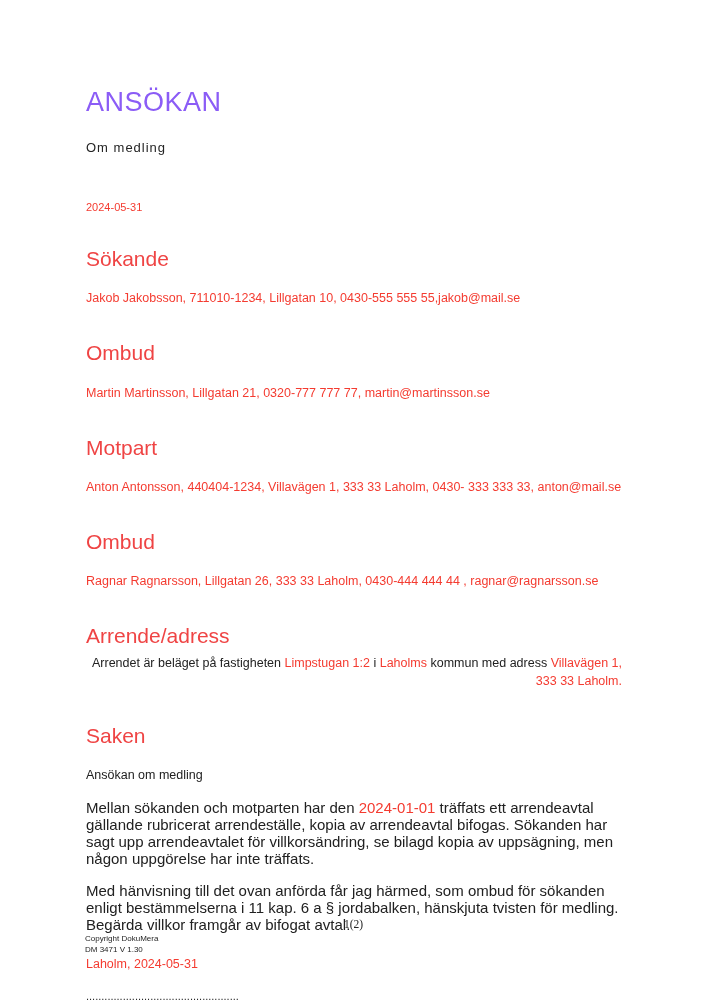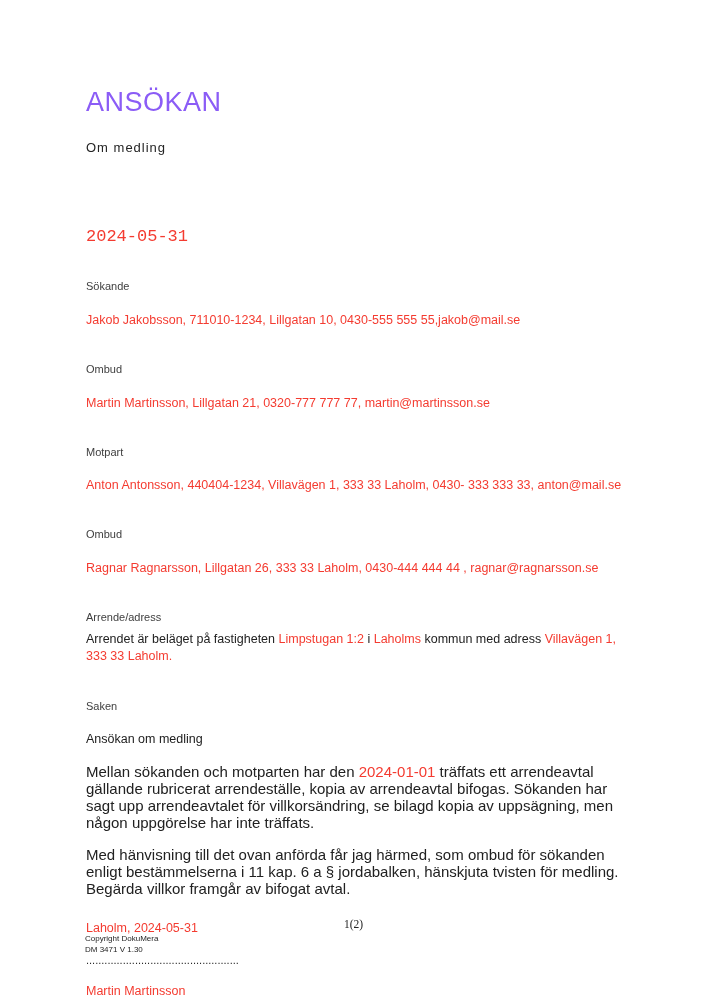--- a/index.html
+++ b/index.html
@@ -20,40 +20,41 @@
     letter-spacing:0.5px;
     color:#8b5cf6;
     line-height:1.05;
   }
   .subtitle {
     margin-top:24px;
     font-size:13px;
     letter-spacing:1px;
     color:#242424;
   }
-  .date { margin-top:72px; font-size:17px;font-family:Liberation Mono, monospace; }
+  .date { margin-top:46px; font-size:11px; }
   .red { color:#f43b30; }
   .section { margin-top:34px; }
   .section-heading {
-    font-size:11px;
+    font-size:21px;
     font-weight:400;
-    color:#404040;
+    color:#ef4444;
     line-height:1.15;
   }
   .value {
     margin-top:19px;
     font-size:12.5px;
     line-height:17px;
   }
   .body-text {
     margin-top:7px;
     font-size:12.5px;
     line-height:17.5px;
     color:#212121;
     max-width:537px;
+    text-align:right;
   }
   .para { margin-top:15px; font-size:15px; line-height:17px; max-width:537px; }
   .place-date { margin-top:24px; font-size:12.5px; }
   .sig-dots {
     margin-top:21px;
     font-size:11px;
     letter-spacing:0px;
     color:#2a2a2a;
     line-height:8px;
   }

